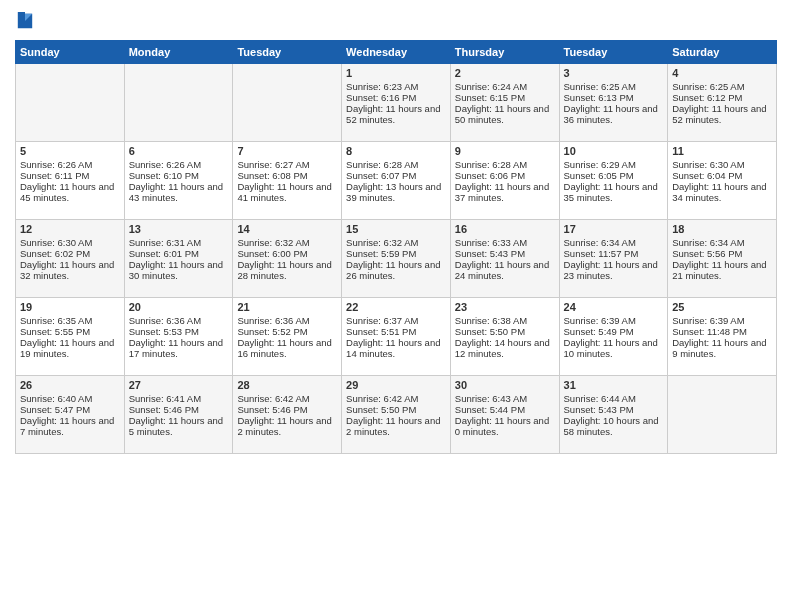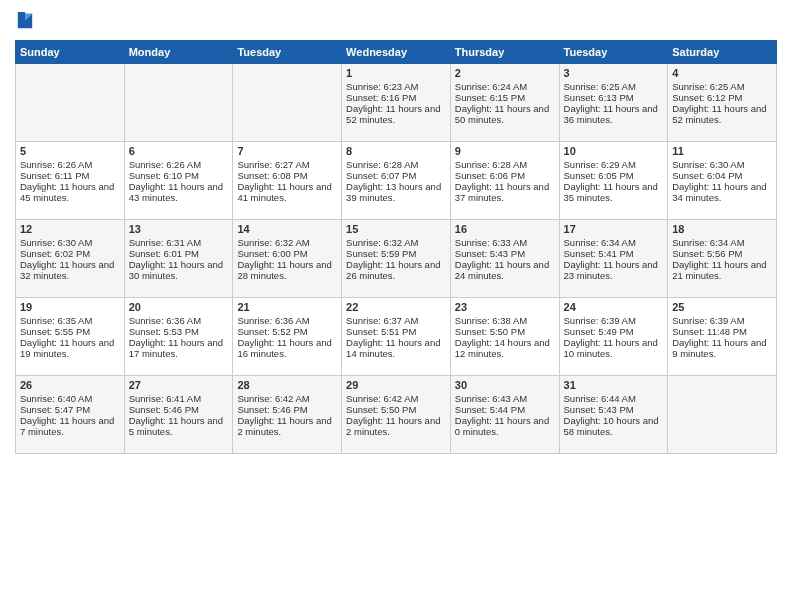--- a/index.html
+++ b/index.html
@@ -141,21 +141,21 @@
           <td><span class="day-number">9</span><span>Sunrise: 6:28 AM</span><br><span>Sunset: 6:06 PM</span><br><span>Daylight: 11 hours and 37 minutes.</span></td>
           <td><span class="day-number">10</span><span>Sunrise: 6:29 AM</span><br><span>Sunset: 6:05 PM</span><br><span>Daylight: 11 hours and 35 minutes.</span></td>
           <td><span class="day-number">11</span><span>Sunrise: 6:30 AM</span><br><span>Sunset: 6:04 PM</span><br><span>Daylight: 11 hours and 34 minutes.</span></td>
         </tr>
         <tr>
           <td><span class="day-number">12</span><span>Sunrise: 6:30 AM</span><br><span>Sunset: 6:02 PM</span><br><span>Daylight: 11 hours and 32 minutes.</span></td>
           <td><span class="day-number">13</span><span>Sunrise: 6:31 AM</span><br><span>Sunset: 6:01 PM</span><br><span>Daylight: 11 hours and 30 minutes.</span></td>
           <td><span class="day-number">14</span><span>Sunrise: 6:32 AM</span><br><span>Sunset: 6:00 PM</span><br><span>Daylight: 11 hours and 28 minutes.</span></td>
           <td><span class="day-number">15</span><span>Sunrise: 6:32 AM</span><br><span>Sunset: 5:59 PM</span><br><span>Daylight: 11 hours and 26 minutes.</span></td>
           <td><span class="day-number">16</span><span>Sunrise: 6:33 AM</span><br><span>Sunset: 5:43 PM</span><br><span>Daylight: 11 hours and 24 minutes.</span></td>
-          <td><span class="day-number">17</span><span>Sunrise: 6:34 AM</span><br><span>Sunset: 5:41 PM</span><br><span>Daylight: 11 hours and 23 minutes.</span></td>
+          <td><span class="day-number">17</span><span>Sunrise: 6:34 AM</span><br><span>Sunset: 11:57 PM</span><br><span>Daylight: 11 hours and 23 minutes.</span></td>
           <td><span class="day-number">18</span><span>Sunrise: 6:34 AM</span><br><span>Sunset: 5:56 PM</span><br><span>Daylight: 11 hours and 21 minutes.</span></td>
         </tr>
         <tr>
           <td><span class="day-number">19</span><span>Sunrise: 6:35 AM</span><br><span>Sunset: 5:55 PM</span><br><span>Daylight: 11 hours and 19 minutes.</span></td>
           <td><span class="day-number">20</span><span>Sunrise: 6:36 AM</span><br><span>Sunset: 5:53 PM</span><br><span>Daylight: 11 hours and 17 minutes.</span></td>
           <td><span class="day-number">21</span><span>Sunrise: 6:36 AM</span><br><span>Sunset: 5:52 PM</span><br><span>Daylight: 11 hours and 16 minutes.</span></td>
           <td><span class="day-number">22</span><span>Sunrise: 6:37 AM</span><br><span>Sunset: 5:51 PM</span><br><span>Daylight: 11 hours and 14 minutes.</span></td>
           <td><span class="day-number">23</span><span>Sunrise: 6:38 AM</span><br><span>Sunset: 5:50 PM</span><br><span>Daylight: 14 hours and 12 minutes.</span></td>
           <td><span class="day-number">24</span><span>Sunrise: 6:39 AM</span><br><span>Sunset: 5:49 PM</span><br><span>Daylight: 11 hours and 10 minutes.</span></td>
           <td><span class="day-number">25</span><span>Sunrise: 6:39 AM</span><br><span>Sunset: 11:48 PM</span><br><span>Daylight: 11 hours and 9 minutes.</span></td>

